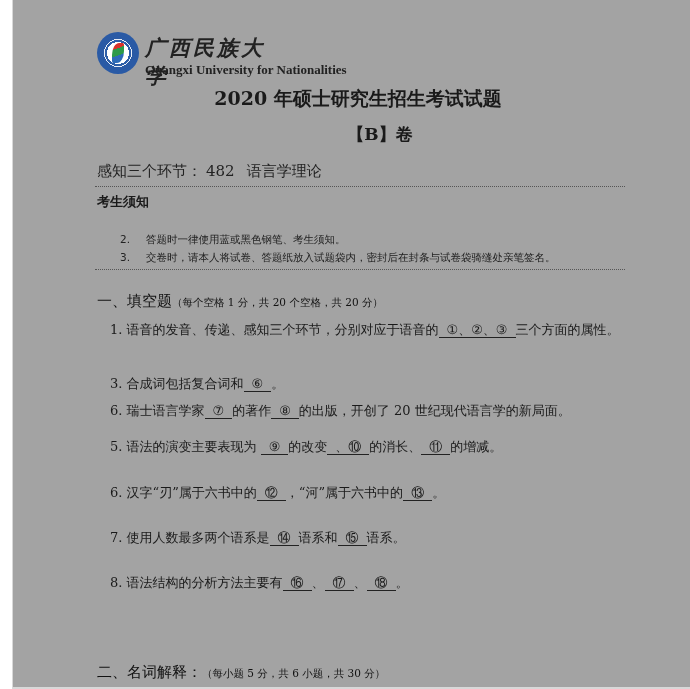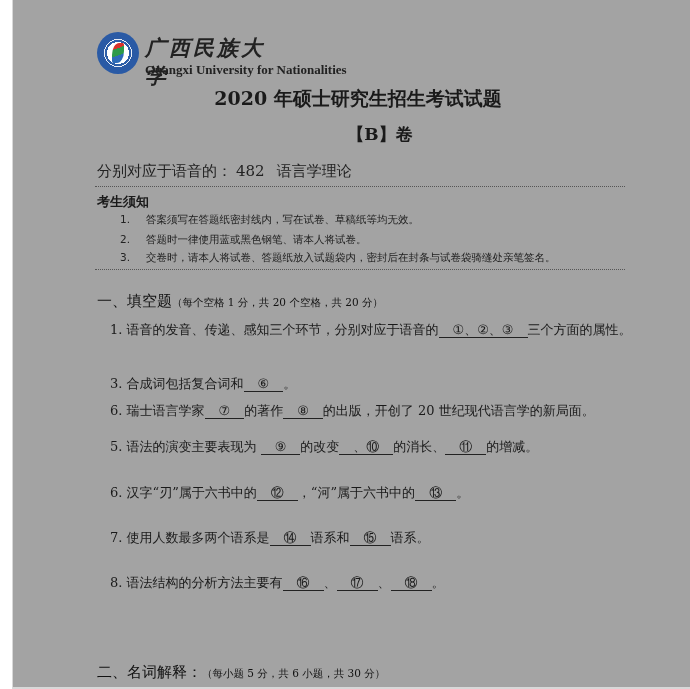--- a/index.html
+++ b/index.html
@@ -59,47 +59,46 @@
   .notice-item .num { display: inline-block; width: 26px; font-family: "DejaVu Sans", sans-serif; }
   .section {
     position: absolute; left: 84px; font-size: 15px; font-family: "DejaVu Sans", sans-serif; color: #111;
     white-space: nowrap;
   }
   .section .note { font-size: 10.5px; font-family: "DejaVu Serif", serif; }
   .q {
     position: absolute; left: 97px; font-size: 13px; white-space: nowrap; color: #1a1a1a;
     font-family: "DejaVu Serif", serif;
   }
-  .bl { display: inline-block; border-bottom: 1px solid #222; line-height: 14px; padding: 0 14px; }
+  .bl { display: inline-block; border-bottom: 1px solid #222; line-height: 14px; padding: 0 8px; }
 </style>
 </head>
 <body>
 
 <div class="page">
 
   <div class="logo">
     <div class="seal">
         <div class="flame"></div>
       </div>
     <div class="cn">广西民族大学</div>
     <div class="en">Guangxi University  for Nationalities</div>
   </div>
 
   <div class="title">2020 年硕士研究生招生考试试题</div>
   <div class="paper">【B】卷</div>
 
   <div class="subject">
-    <span>分别对应于语音的：</span><span class="code">482</span><span class="name">语言学理论</span>
+    <span>感知三个环节：</span><span class="code">482</span><span class="name">语言学理论</span>
   </div>
 
   <div class="dots" style="top:186px"></div>
 
   <div class="notice-title">考生须知</div>
-  <div class="notice-item" style="top:213px"><span class="num">1.</span><span>答案须写在答题纸密封线内，写在试卷、草稿纸等均无效。</span></div>
-  <div class="notice-item" style="top:233px"><span class="num">2.</span><span>答题时一律使用蓝或黑色钢笔、请本人将试卷。</span></div>
+  <div class="notice-item" style="top:233px"><span class="num">2.</span><span>答题时一律使用蓝或黑色钢笔、考生须知。</span></div>
   <div class="notice-item" style="top:251px"><span class="num">3.</span><span>交卷时，请本人将试卷、答题纸放入试题袋内，密封后在封条与试卷袋骑缝处亲笔签名。</span></div>
 
   <div class="dots" style="top:269px"></div>
 
   <div class="section" style="top:292px">
     <span>一、填空题</span><span class="note">（每个空格 1 分，共 20 个空格，共 20 分）</span>
   </div>
 
   <div class="q" style="top:321px">
     <span>1. 语音的发音、传递、感知三个环节，分别对应于语音的</span><span class="bl">①、②、③</span><span>三个方面的属性。</span>

